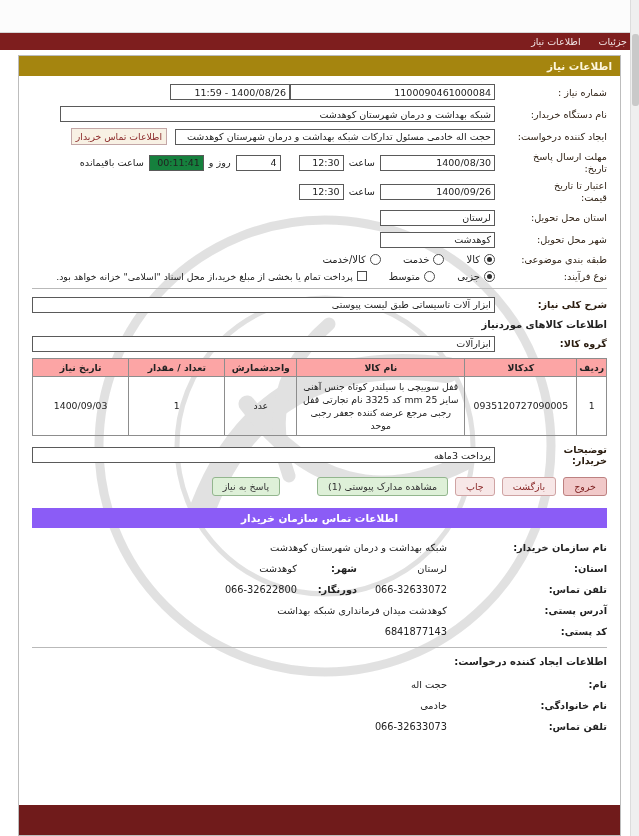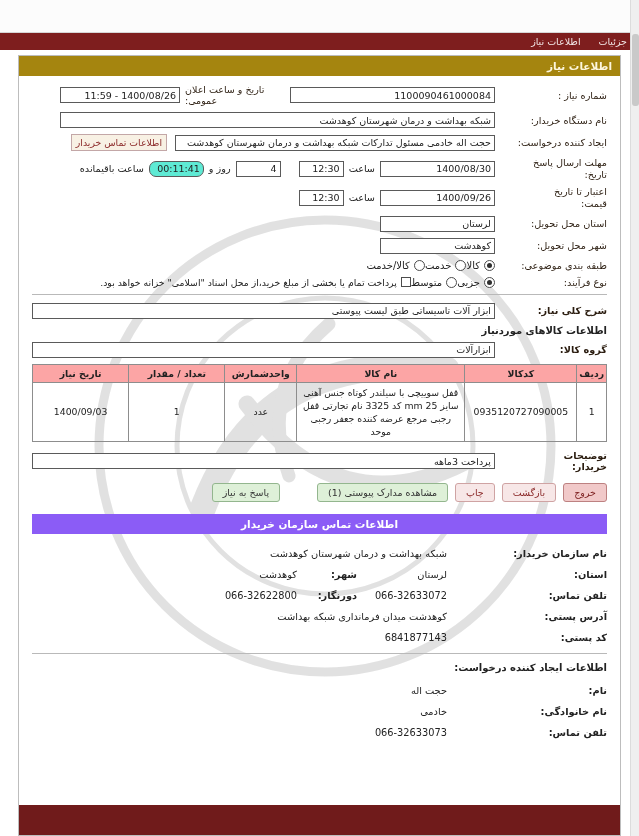--- a/index.html
+++ b/index.html
@@ -37,29 +37,29 @@
   .flabel2 { flex: none; width: 110px; font-size: 9.5px; text-align: left; padding-left: 5px; color: #2b1d10; }
   .bold { font-weight: bold; }
   .inp {
     flex: none; height: 16px; border: 1px solid #5a5a5a; background: #fff;
     font-size: 9.5px; display: flex; align-items: center; padding: 0 3px;
     overflow: hidden; white-space: nowrap; direction: rtl;
   }
   .w205{width:205px}.w120{width:120px}.w435{width:435px}.w320{width:320px}
   .w115{width:115px}.w45{width:45px}.w55{width:55px}
   .grow { flex: 1; }
-  .yellow { background: #5eead4; border-radius: 7px; }
+  .yellow { background: #15803d; }
   .mid { margin: 0 5px; font-size: 9.7px; white-space: nowrap; }
   .gap18 { margin-right: 18px; }
   .contact-btn {
     margin-right: 8px; height: 17px; border: 1px solid #c3a7a7; background: #f8f1e4;
     color: #8c2b2b; font-size: 9.3px; padding: 0 4px; font-family: inherit; cursor: pointer;
     white-space: nowrap;
   }
-  .opt { display: inline-flex; align-items: center; gap: 4px; white-space: nowrap; }
+  .opt { display: inline-flex; align-items: center; gap: 4px; margin-left: 22px; white-space: nowrap; }
   .radio {
     width: 11px; height: 11px; border: 1px solid #4c4c4c; border-radius: 50%;
     display: inline-flex; align-items: center; justify-content: center; background: #fff; flex: none;
   }
   .radio.checked::after { content: ""; width: 5px; height: 5px; border-radius: 50%; background: #2e2e2e; }
   .checkbox { width: 10px; height: 10px; border: 1px solid #4c4c4c; background: #fff; flex: none; margin-left: 4px; }
   .note-text { font-size: 9.3px; white-space: nowrap; }
   .sep { border: none; border-top: 1px solid #b9b9b9; margin: 6px 0 8px; }
   .sect-title { font-weight: bold; font-size: 10px; margin: 0 0 6px; }
   .gtable { width: 100%; border-collapse: collapse; font-size: 9.3px; margin: 4px 0 8px; }
@@ -110,21 +110,20 @@
 
   <div class="goldbar">
     <span>اطلاعات نیاز</span>
   </div>
 
   <div class="content">
 
     <div class="frow">
       <span class="flabel">شماره نیاز :</span>
       <div class="inp w205">1100090461000084</div>
-      <span class="flabel2">تاریخ و ساعت اعلان عمومی:</span>
       <div class="inp w120">1400/08/26 - 11:59</div>
     </div>
 
     <div class="frow">
       <span class="flabel">نام دستگاه خریدار:</span>
       <div class="inp w435">شبکه بهداشت و درمان شهرستان کوهدشت</div>
     </div>
 
     <div class="frow">
       <span class="flabel">ایجاد کننده درخواست:</span>

